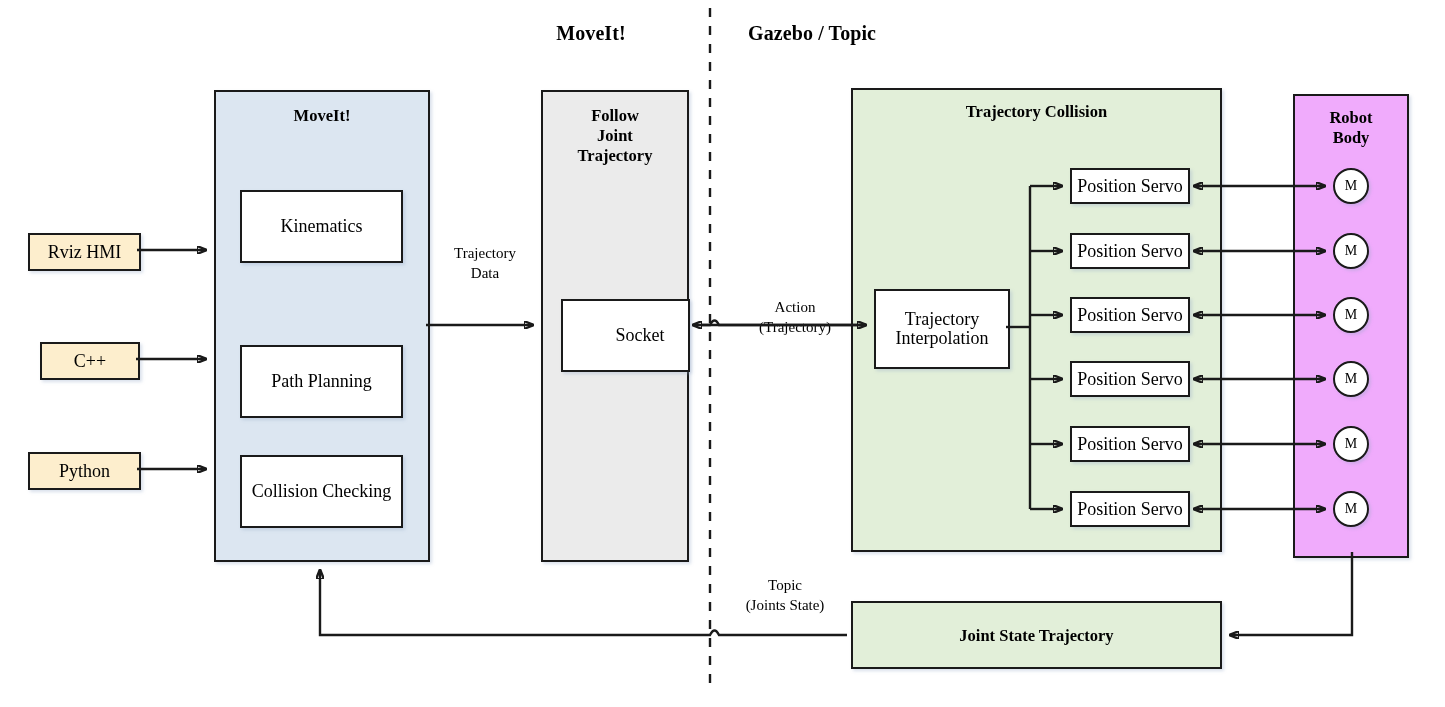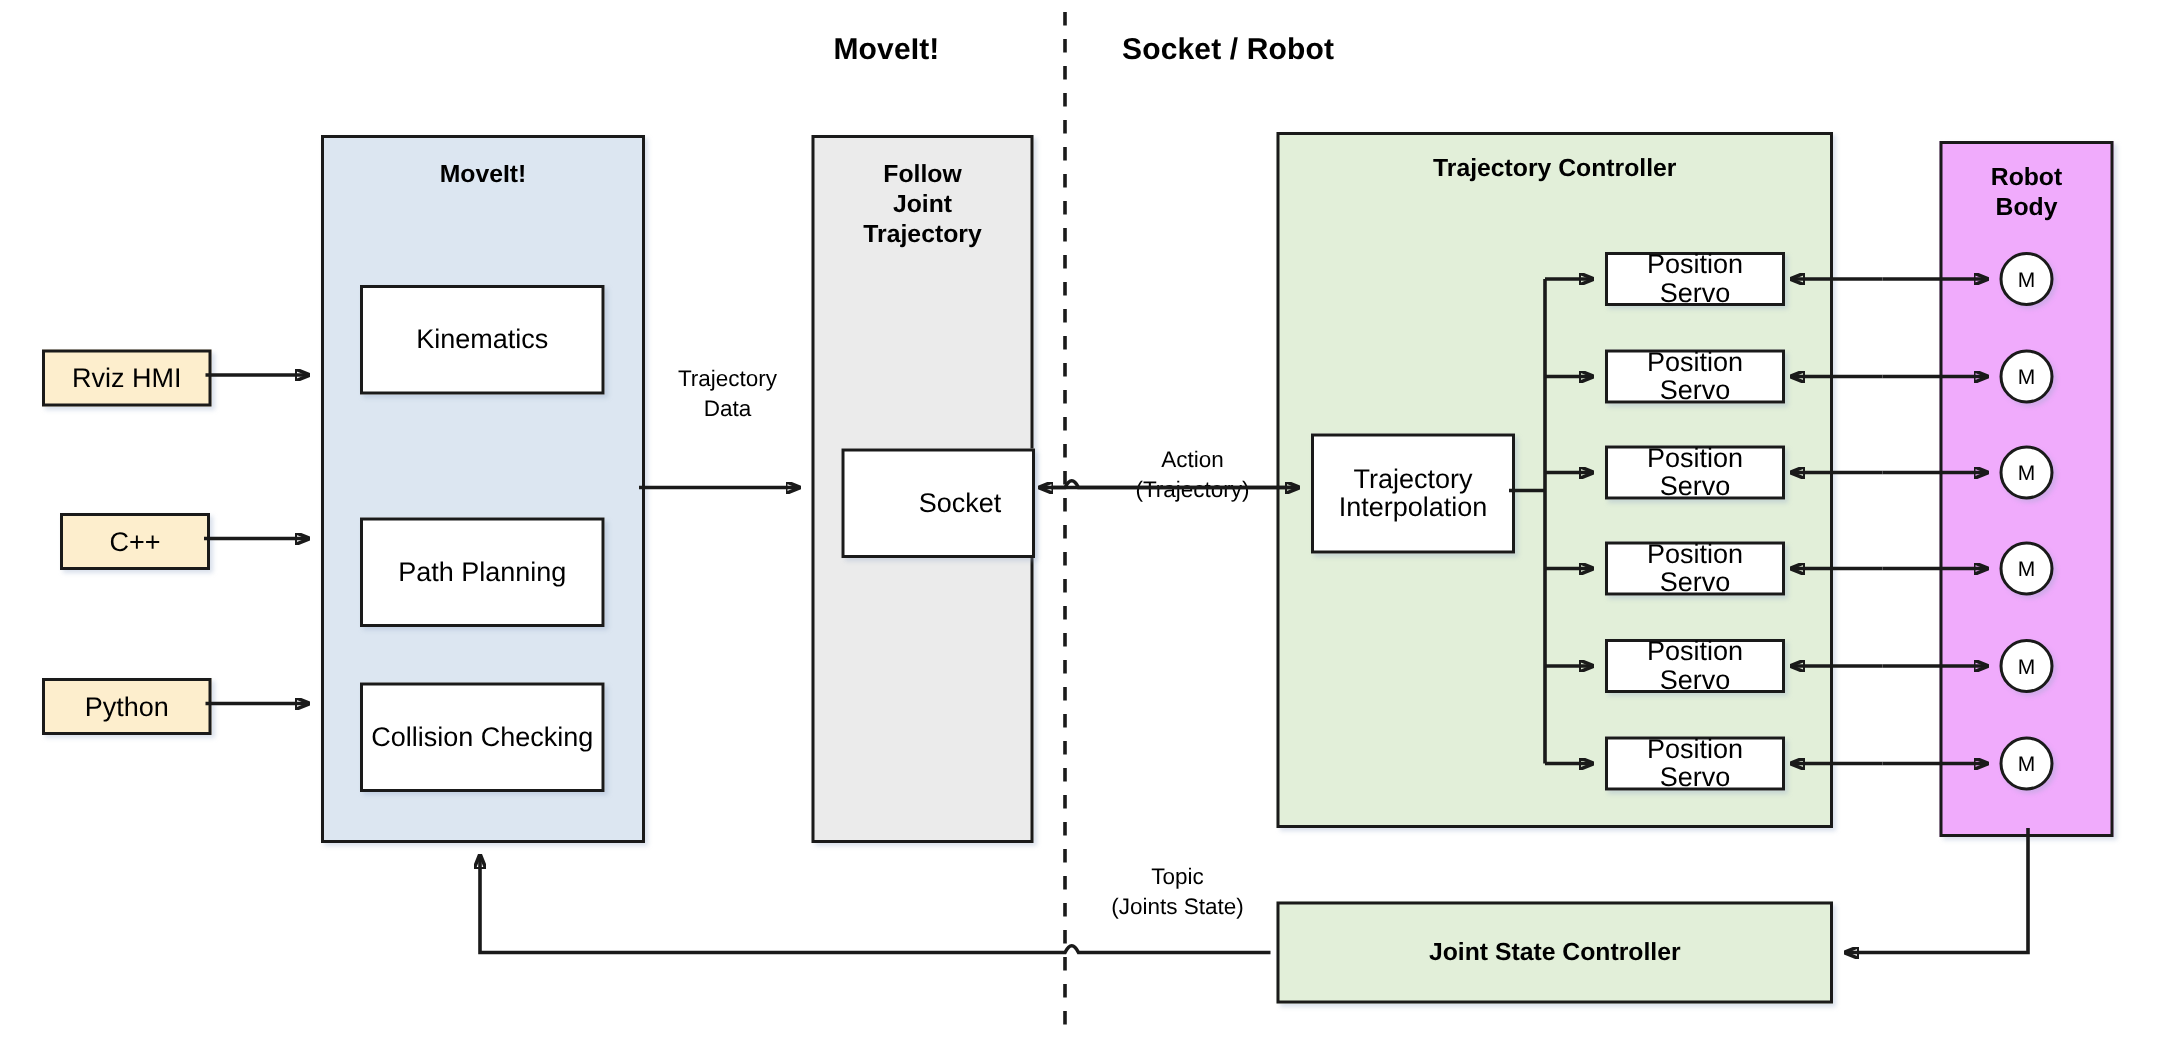--- a/index.html
+++ b/index.html
@@ -2,21 +2,21 @@
 <html><head>
 <meta charset="utf-8">
 <title>MoveIt Gazebo Architecture Diagram</title>
 <style>
   html,body{margin:0;padding:0;background:#ffffff;}
   body{
     width:1445px;height:707px;position:relative;overflow:hidden;
     font-family:"Liberation Sans", sans-serif;
     color:#000000;
   }
-  #stage{position:absolute;left:0;top:0;width:1305px;height:707px;}
+  #stage{position:absolute;left:0;top:0;width:1305px;height:707px;font-family:Liberation Serif, serif;}
 
   .hdr{
     position:absolute;font-weight:bold;font-size:20px;letter-spacing:.1px;
     text-align:center;white-space:nowrap;
   }
 
   .cont{
     position:absolute;border:2px solid #1a1a1a;
     box-shadow:2px 2px 3px rgba(150,170,200,.35);
   }
@@ -49,34 +49,34 @@
     pointer-events:none;}
   svg#wires path,svg#wires line{fill:none;stroke:#1a1a1a;stroke-width:2.4;}
   .divider{stroke:#a6a6a6;stroke-width:3;stroke-dasharray:9 9;}
 </style>
 </head>
 <body>
 
 <div id="stage">
 
   <div class="hdr" style="left:511px;top:22px;width:160px;">MoveIt!</div>
-  <div class="hdr" style="left:748px;top:22px;width:230px;text-align:left;">Socket / Robot</div>
+  <div class="hdr" style="left:748px;top:22px;width:230px;text-align:left;">Gazebo / Topic</div>
 
   <div class="cont" style="left:214px;top:90px;width:212px;height:468px;background:#dce6f1;">
     <div class="cont-title" style="top:14px;">MoveIt!</div>
   </div>
 
   <div class="cont" style="left:541px;top:90px;width:144px;height:468px;background:#ebebeb;">
     <div class="cont-title" style="top:14px;white-space:pre-line;text-align:center;">Follow
 Joint
 Trajectory</div>
   </div>
 
   <div class="cont" style="left:851px;top:88px;width:367px;height:460px;background:#e2efd9;">
-    <div class="cont-title" style="top:12px;">Trajectory Controller</div>
+    <div class="cont-title" style="top:12px;">Trajectory Collision</div>
   </div>
 
   <div class="cont" style="left:1293px;top:94px;width:112px;height:460px;background:#f0abfc;">
     <div class="cont-title" style="top:12px;white-space:pre-line;">Robot
 Body</div>
   </div>
 
   <div class="bx cream" style="left:28px;top:233px;width:109px;height:34px;">
     <span>Rviz HMI</span>
   </div>
@@ -138,21 +138,21 @@
     <span>M</span>
     </div>
   <div class="motor" style="left:1333px;top:426px;width:32px;height:32px;">
     <span>M</span>
     </div>
   <div class="motor" style="left:1333px;top:491px;width:32px;height:32px;">
     <span>M</span>
     </div>
 
   <div class="bx green" style="left:851px;top:601px;width:367px;height:64px;">
-    <span>Joint State Controller</span>
+    <span>Joint State Trajectory</span>
   </div>
 
   <div class="edge-lbl" style="left:430px;top:243px;width:110px;">Trajectory
 Data</div>
   <div class="edge-lbl" style="left:715px;top:297px;width:160px;">Action
 (Trajectory)</div>
   <div class="edge-lbl" style="left:700px;top:575px;width:170px;">Topic
 (Joints State)</div>
 
   <svg id="wires" viewBox="0 0 1445 707">

